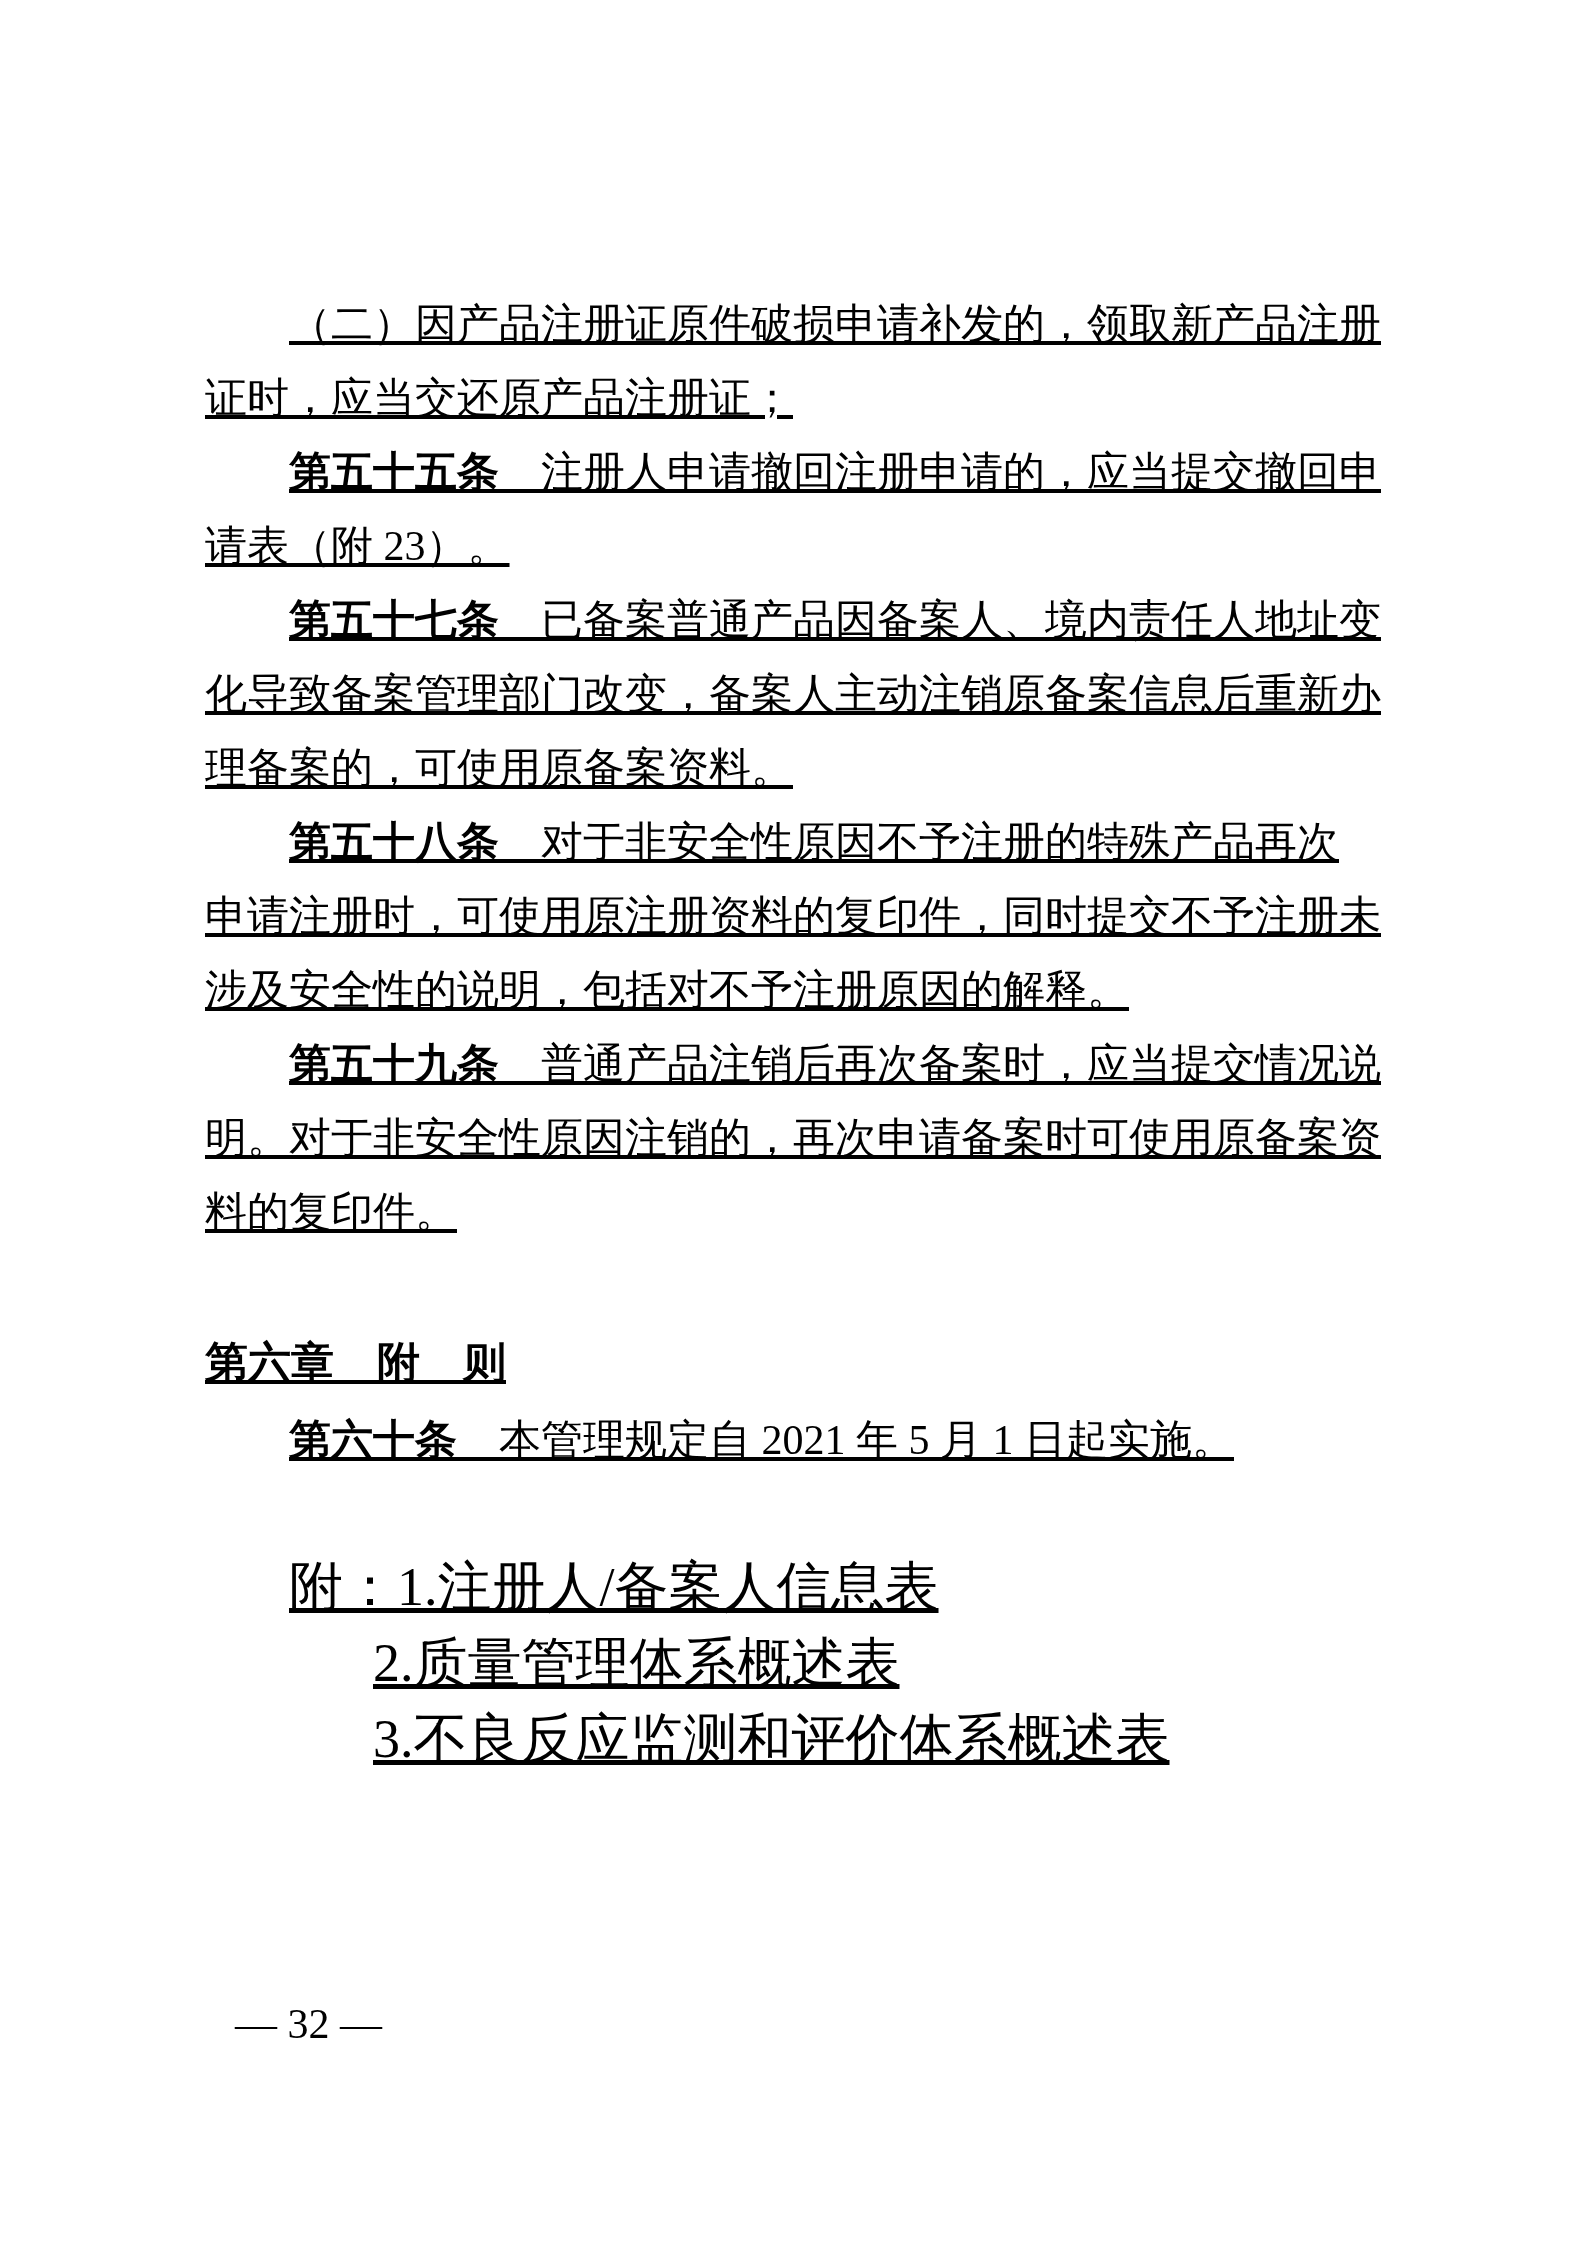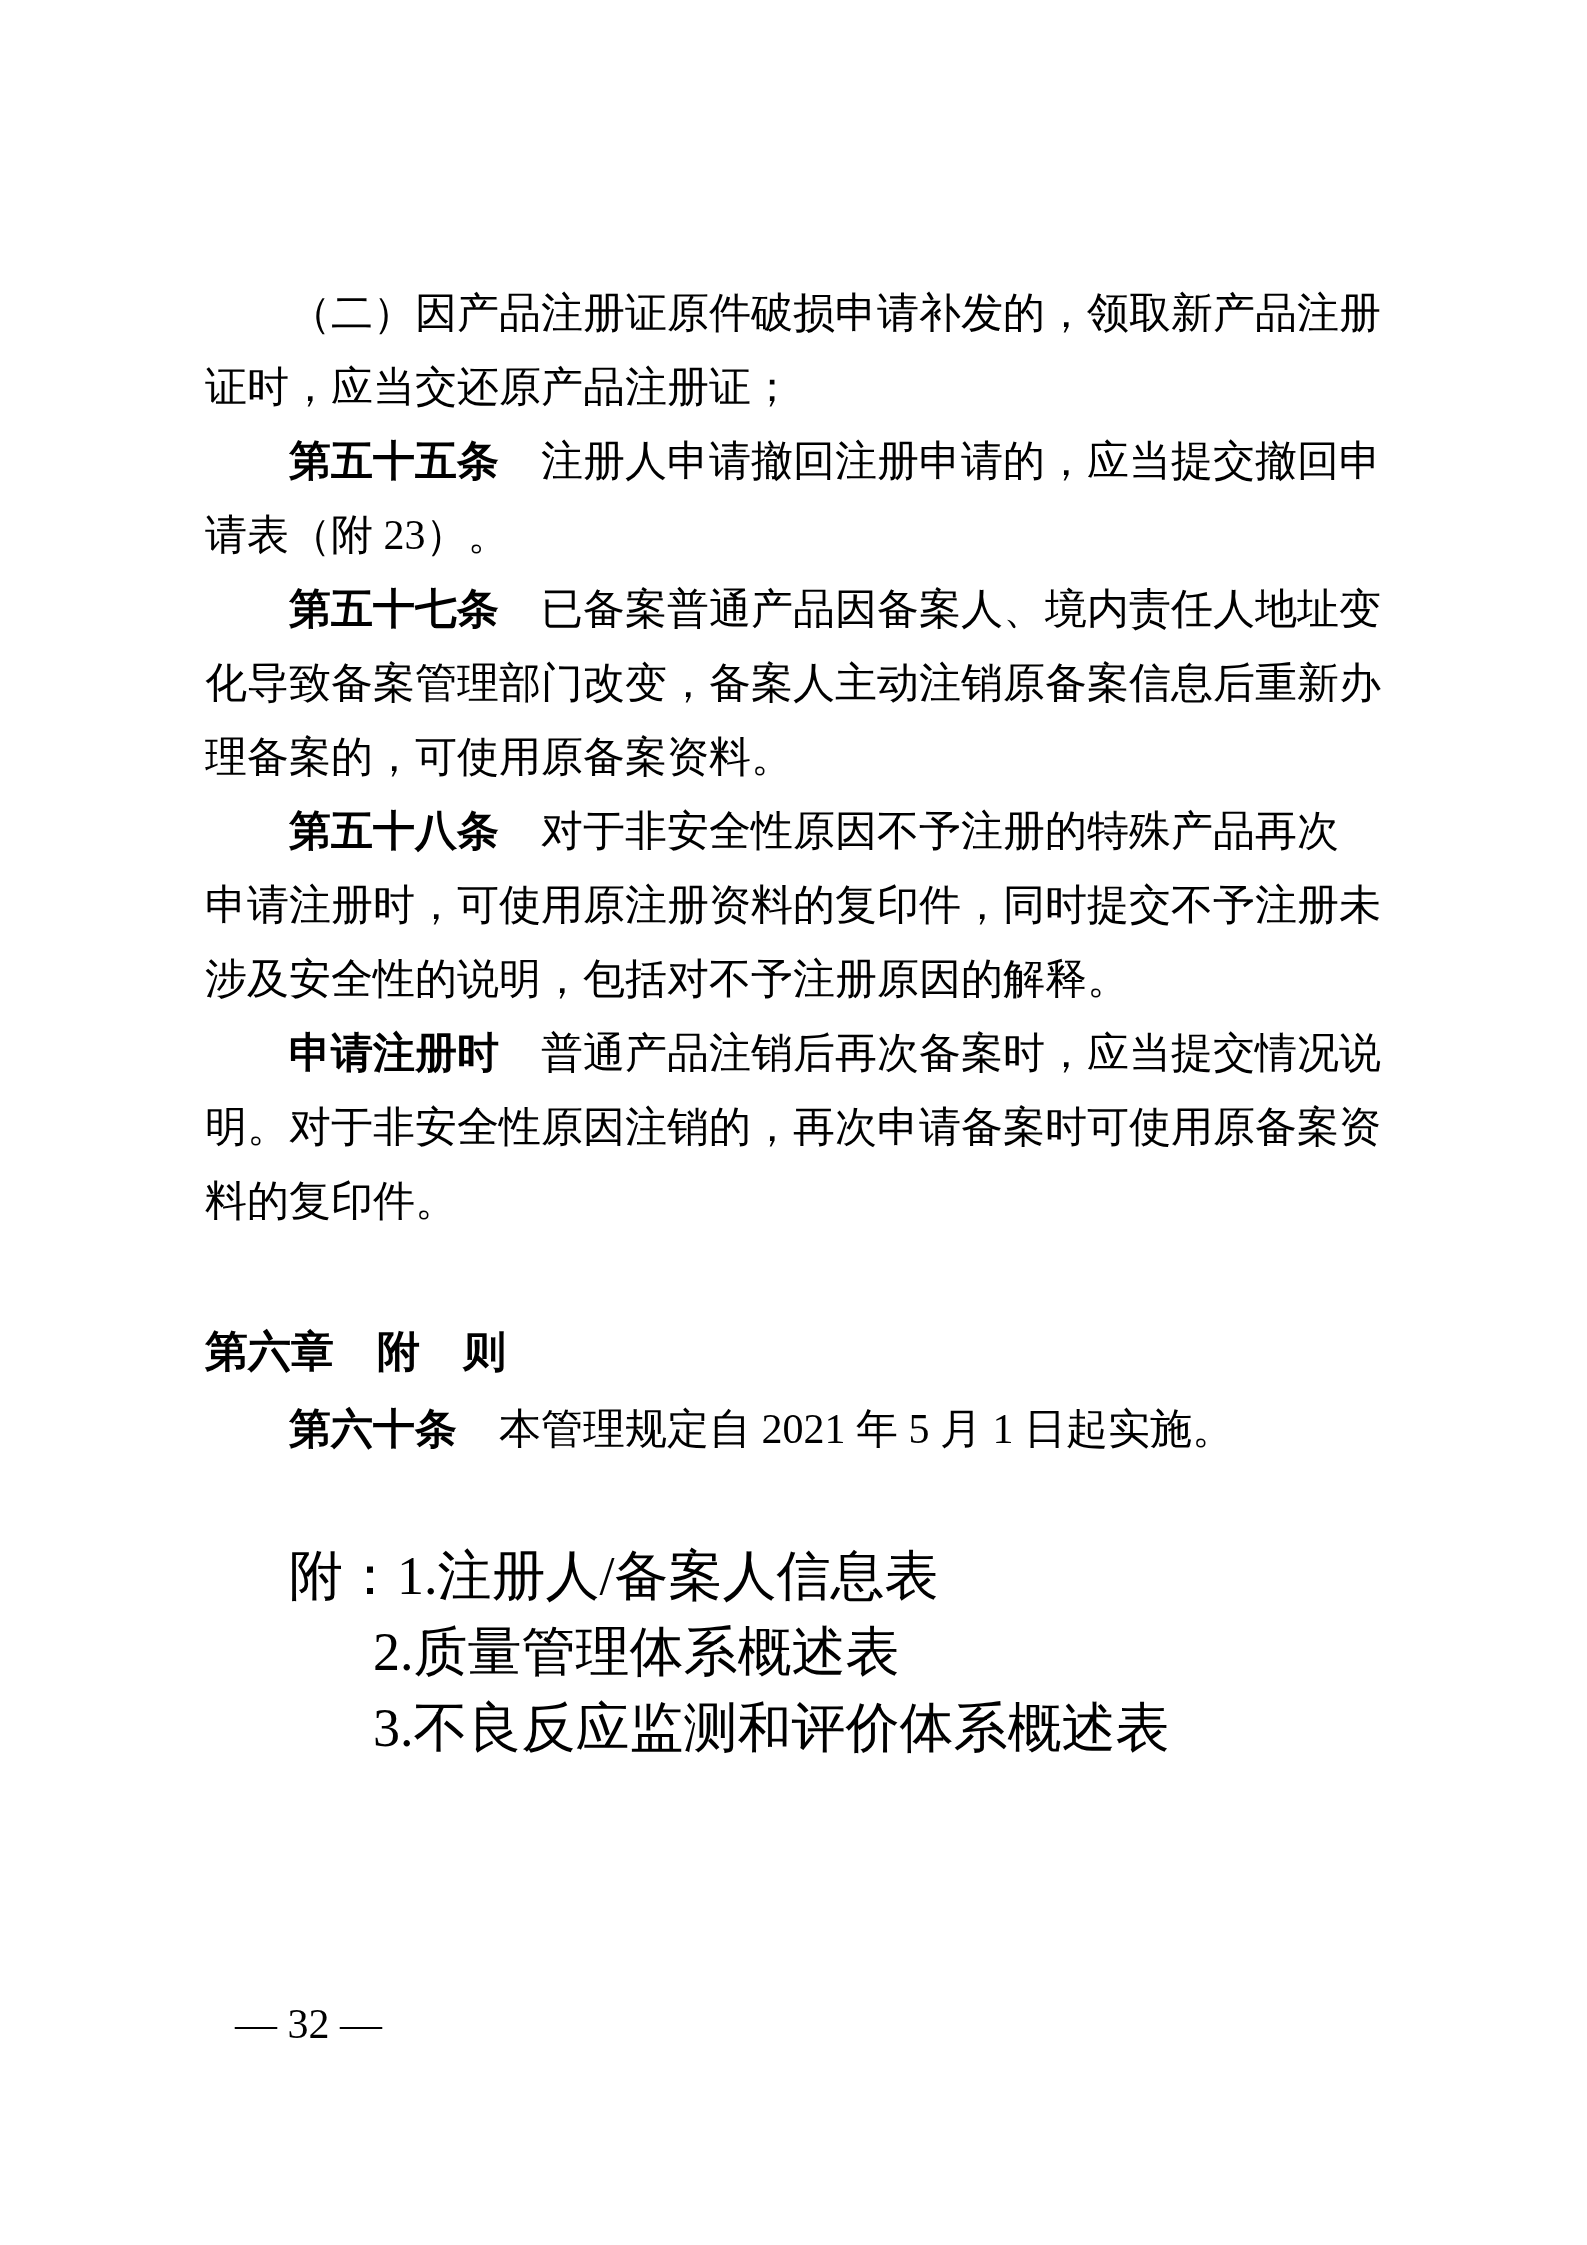--- a/index.html
+++ b/index.html
@@ -7,22 +7,23 @@
     position:relative;
     width:1587px; height:2245px;
     margin:0 auto;
     background:#ffffff;
     color:#000000;
     font-family:"Liberation Serif","DejaVu Serif",serif;
     overflow:hidden;
   }
   .content {
     position:absolute;
-    left:205px; top:276px;
+    left:205px; top:287px;
     width:1200px;
+    text-decoration:underline;
   }
   p.body-par {
     margin:0;
     font-size:42px;
     line-height:74px;
     text-indent:2em;
     white-space:pre-line;
     text-align:left;
   }
   .head {
@@ -70,21 +71,21 @@
 
 
     <p class="body-par"><span class="head">第五十七条</span><span>　已备案普通产品因备案人、境内责任人地址变
 化导致备案管理部门改变，备案人主动注销原备案信息后重新办
 理备案的，可使用原备案资料。</span></p>
 
     <p class="body-par"><span class="head">第五十八条</span><span>　对于非安全性原因不予注册的特殊产品再次
 申请注册时，可使用原注册资料的复印件，同时提交不予注册未
 涉及安全性的说明，包括对不予注册原因的解释。</span></p>
 
-    <p class="body-par"><span class="head">申请注册时</span><span>　普通产品注销后再次备案时，应当提交情况说
+    <p class="body-par"><span class="head">第五十九条</span><span>　普通产品注销后再次备案时，应当提交情况说
 明。对于非安全性原因注销的，再次申请备案时可使用原备案资
 料的复印件。</span></p>
 
     <div class="chapter-heading">第六章　附　则</div>
 
     <p class="body-par"><span class="head">第六十条</span><span>　本管理规定自 2021 年 5 月 1 日起实施。</span></p>
 
     <div class="attachments">
       <div class="attach-line first"><span>附：</span><span>1.注册人/备案人信息表</span></div>
       <div class="attach-line rest">2.质量管理体系概述表</div>

